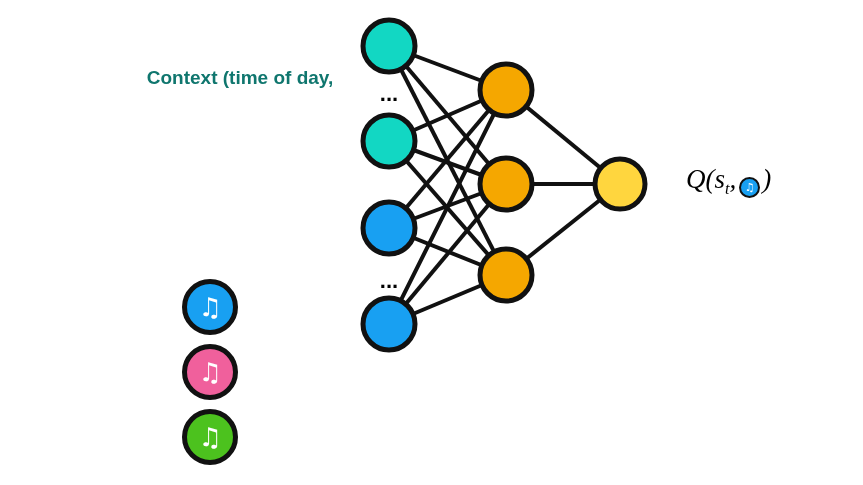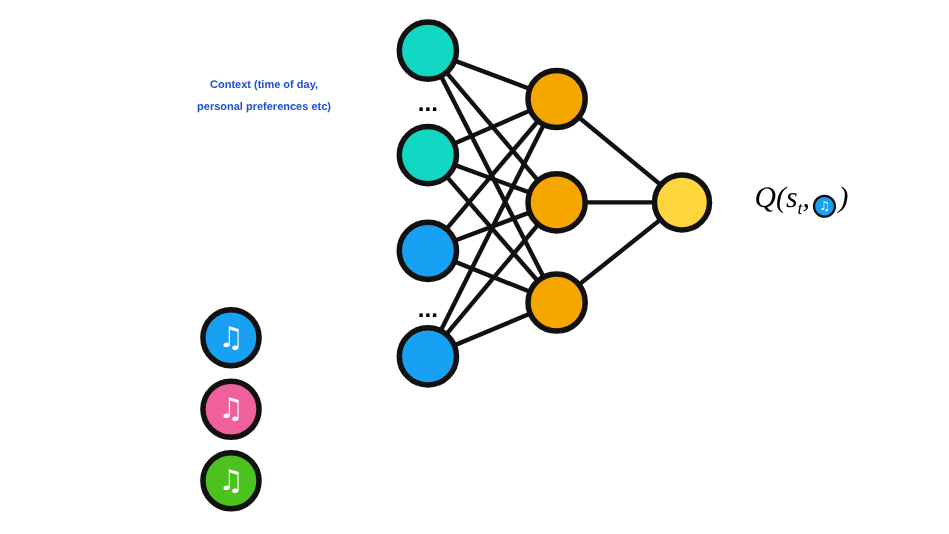--- a/index.html
+++ b/index.html
@@ -13,23 +13,23 @@
     font-family: "Liberation Sans", sans-serif;
     color: #000;
   }
   .context-label {
     position: absolute;
     left: 112px;
     top: 68px;
     width: 256px;
     text-align: center;
     font-weight: 700;
-    font-size: 10px;
+    font-size: 19px;
     line-height: 20px;
-    color: #1d4ed8;
+    color: #0f766e;
   }
   .net-svg {
     position: absolute;
     left: 0;
     top: 0;
   }
   .formula {
     position: absolute;
     left: 671px;
     top: 164px;
@@ -79,21 +79,20 @@
     font-family: "DejaVu Sans", sans-serif;
   }
 </style>
 </head>
 <body>
 
 <div class="stage">
 
   <div class="context-label">
     <div>Context (time of day,</div>
-    <div>personal preferences etc)</div>
   </div>
 
   <svg id="net-svg" class="net-svg" width="863" height="485" viewBox="0 0 863 485">
       <g>
         <line x1="389" y1="46" x2="506" y2="90" stroke="#111111" stroke-width="4"></line>
         <line x1="389" y1="46" x2="506" y2="184" stroke="#111111" stroke-width="4"></line>
         <line x1="389" y1="46" x2="506" y2="275" stroke="#111111" stroke-width="4"></line>
         <line x1="389" y1="141" x2="506" y2="90" stroke="#111111" stroke-width="4"></line>
         <line x1="389" y1="141" x2="506" y2="184" stroke="#111111" stroke-width="4"></line>
         <line x1="389" y1="141" x2="506" y2="275" stroke="#111111" stroke-width="4"></line>

